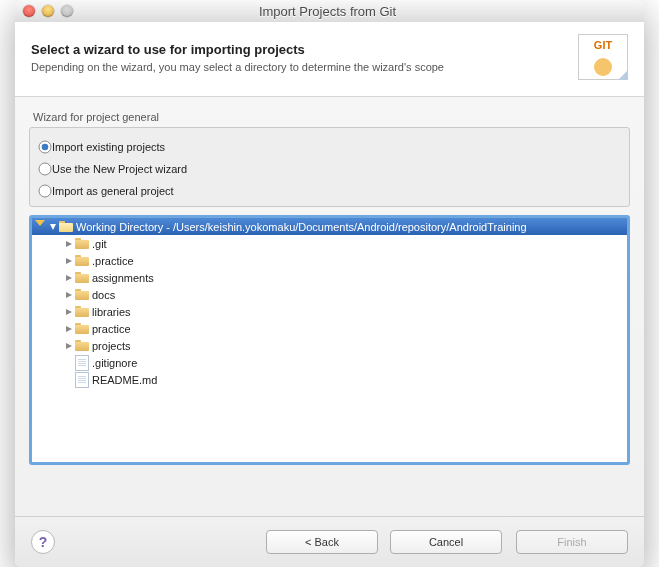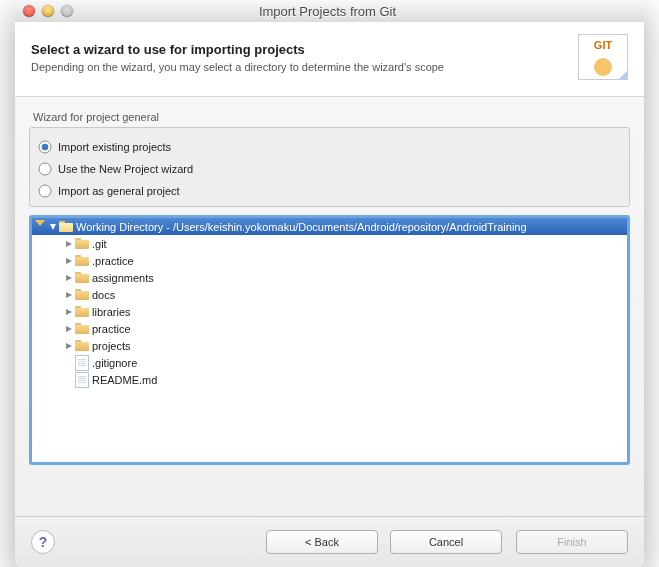--- a/index.html
+++ b/index.html
@@ -16,21 +16,21 @@
 .banner .txt{flex:1}
 .banner h1{margin:0 0 4px;font-size:13px;font-weight:bold;color:#222}
 .banner p{margin:0;font-size:11px;color:#555}
 .gitbadge{width:48px;height:44px;border:1px solid #ccc;background:#fff;position:relative;display:flex;align-items:center;justify-content:center}
 .gitbadge .gittxt{font-weight:bold;color:#d96f00;font-size:11px;position:absolute;top:4px}
 .gitbadge .circ{width:18px;height:18px;border-radius:50%;background:#f6c56b;position:absolute;bottom:3px}
 .gitbadge .corner{position:absolute;bottom:-1px;right:-1px;width:0;height:0;border-left:10px solid transparent;border-bottom:10px solid #b8cde2}
 .content{padding:14px}
 .group-label{color:#555;margin:0 0 4px 4px;font-size:11px}
 .group{border:1px solid #c9c9c9;border-radius:3px;background:#eee;padding:8px 6px 4px}
-.radio{display:flex;align-items:center;gap:6px;padding:4px 2px;cursor:default}
+.radio{display:flex;align-items:center;padding:4px 2px;cursor:default}
 .radio svg{flex:none}
 .tree-wrap{margin-top:8px;border:3px solid #6ea6df;border-radius:3px;background:#fff;height:244px;overflow:auto}
 .tree-row{display:flex;align-items:center;height:17px;font-size:11px;white-space:nowrap}
 .tree-row.sel{background:linear-gradient(#4f8ad6,#2a62b4);color:#fff}
 .tri{width:10px;display:flex;align-items:center;justify-content:center}
 .tri svg path{fill:#888}
 .tree-row.sel .tri svg path{fill:#fff}
 .ind{display:inline-block}
 .icn{width:16px;display:flex;align-items:center;justify-content:center;margin-right:2px}
 .footer{position:absolute;bottom:0;left:0;right:0;height:50px;border-top:1px solid #cfcfcf;background:linear-gradient(#f1f1f1,#e7e7e7);display:flex;align-items:center;padding:0 16px;gap:12px}

